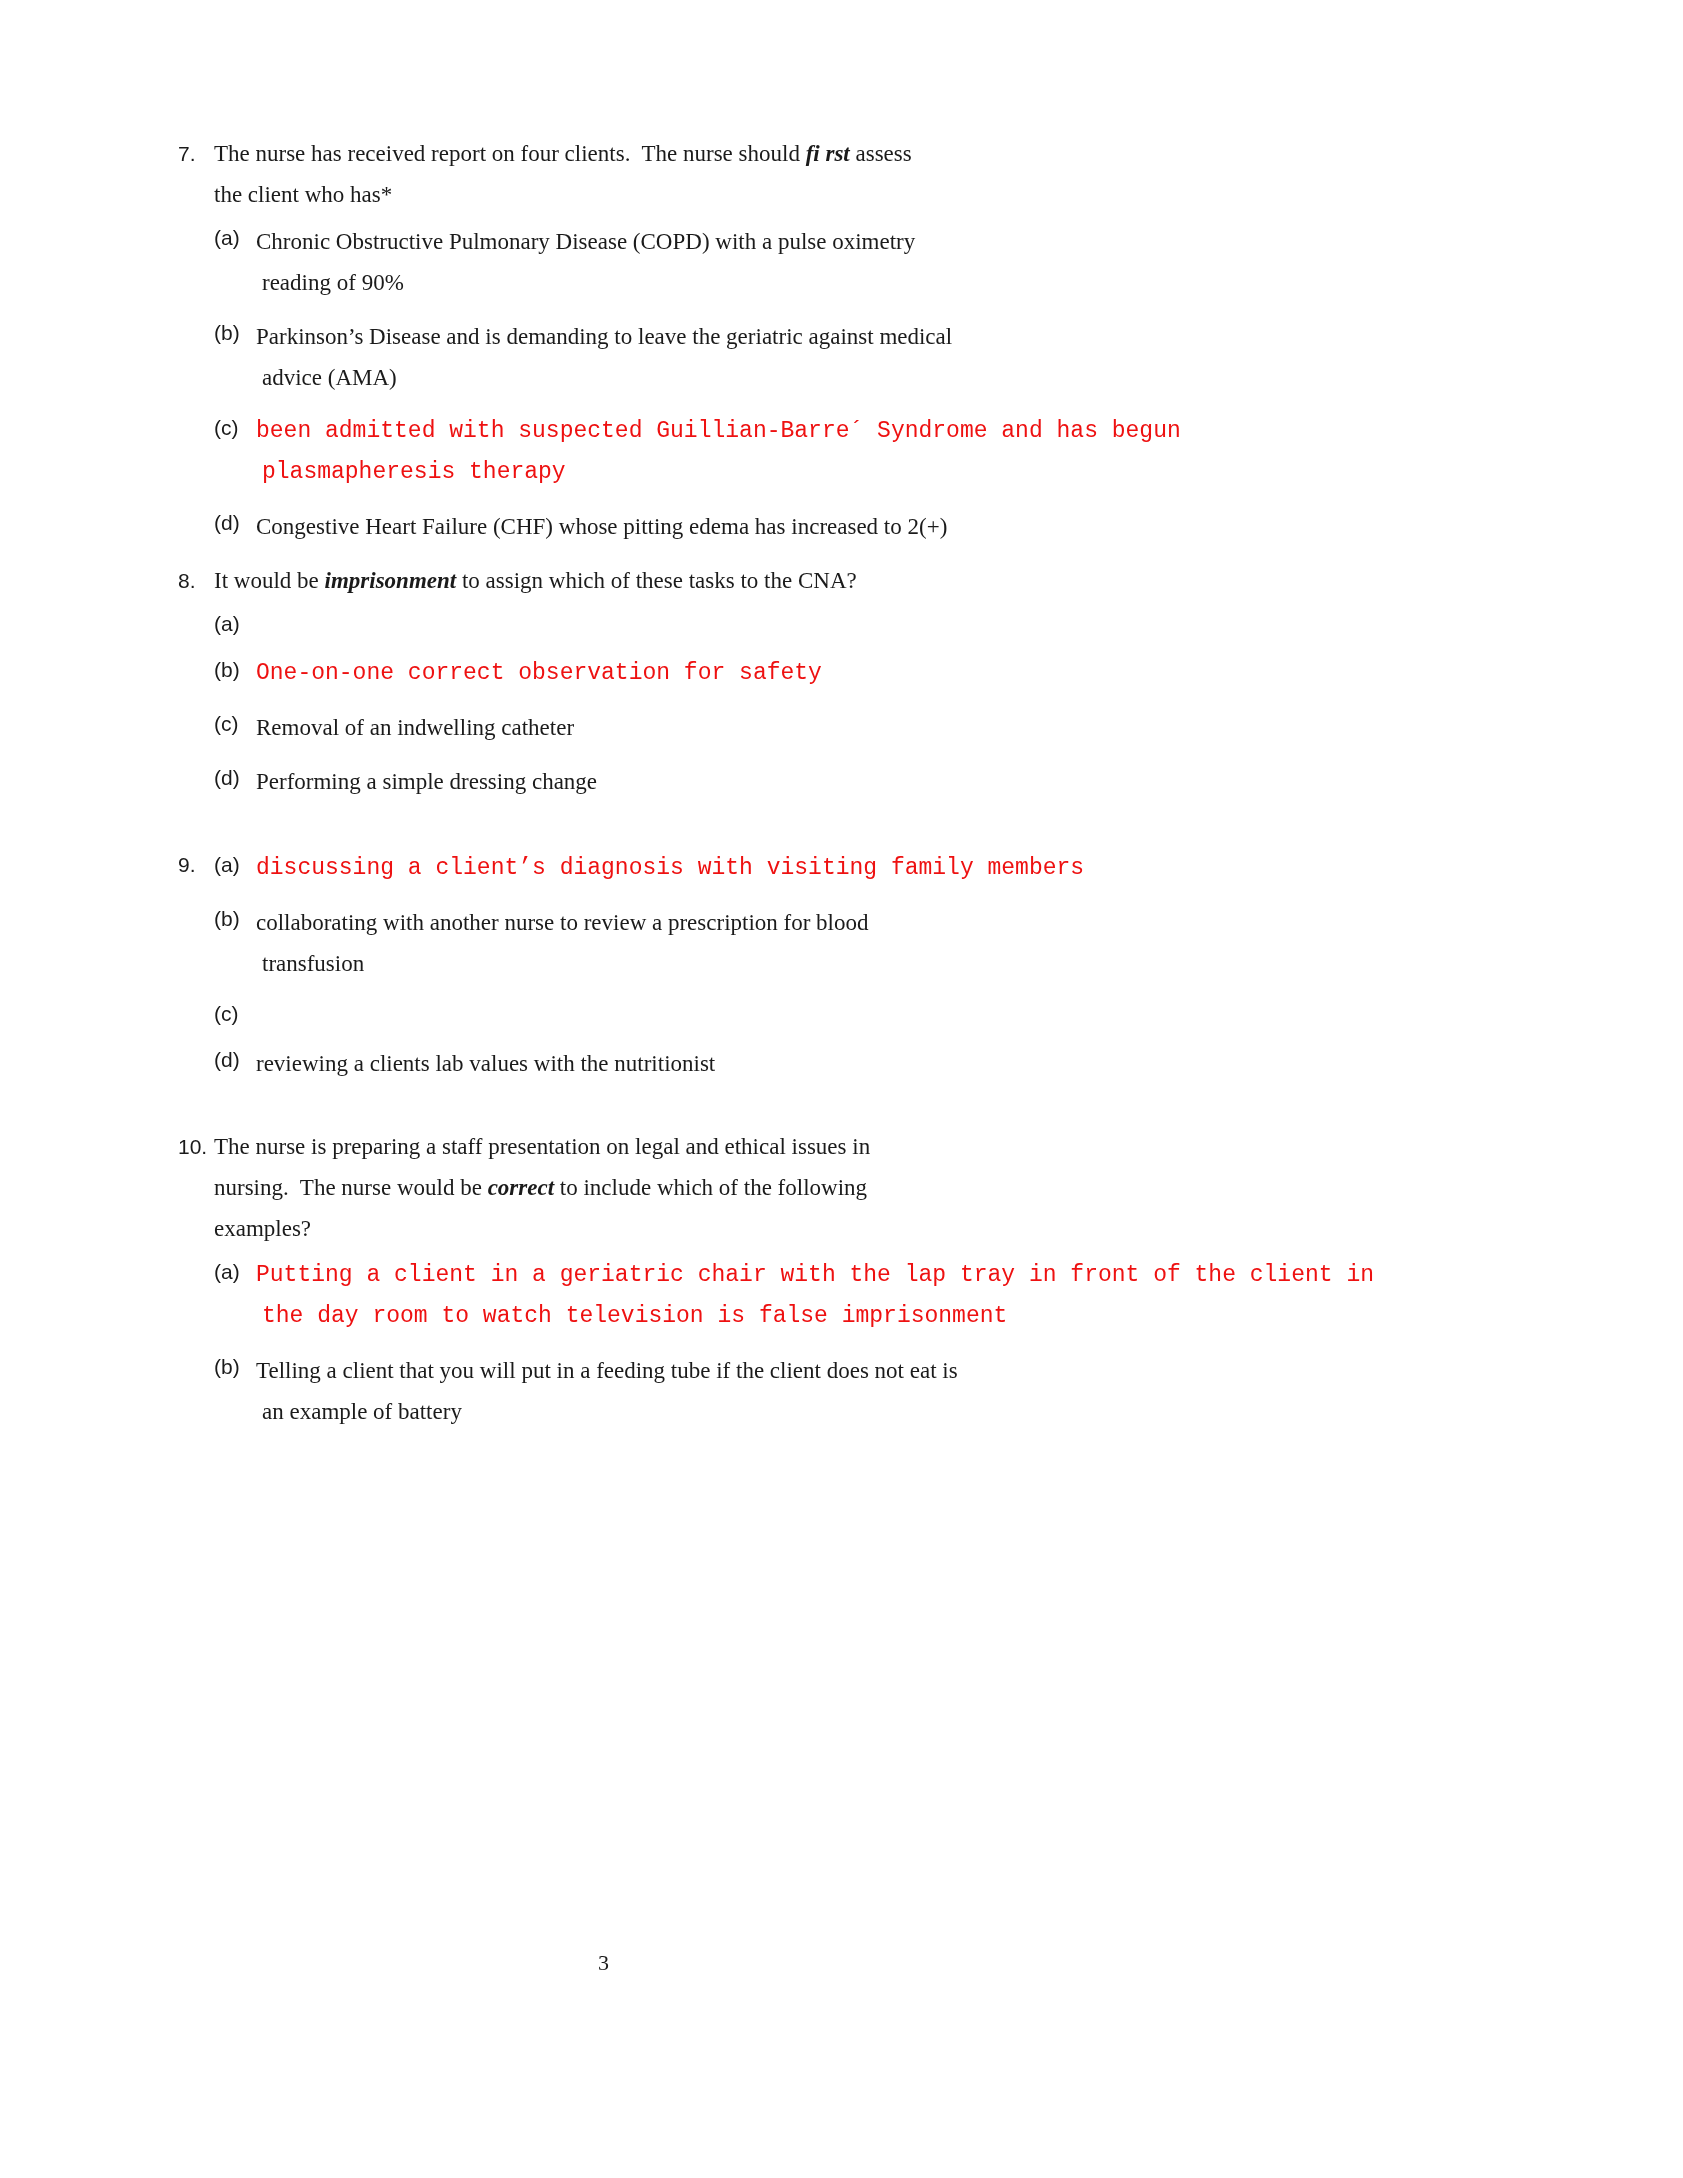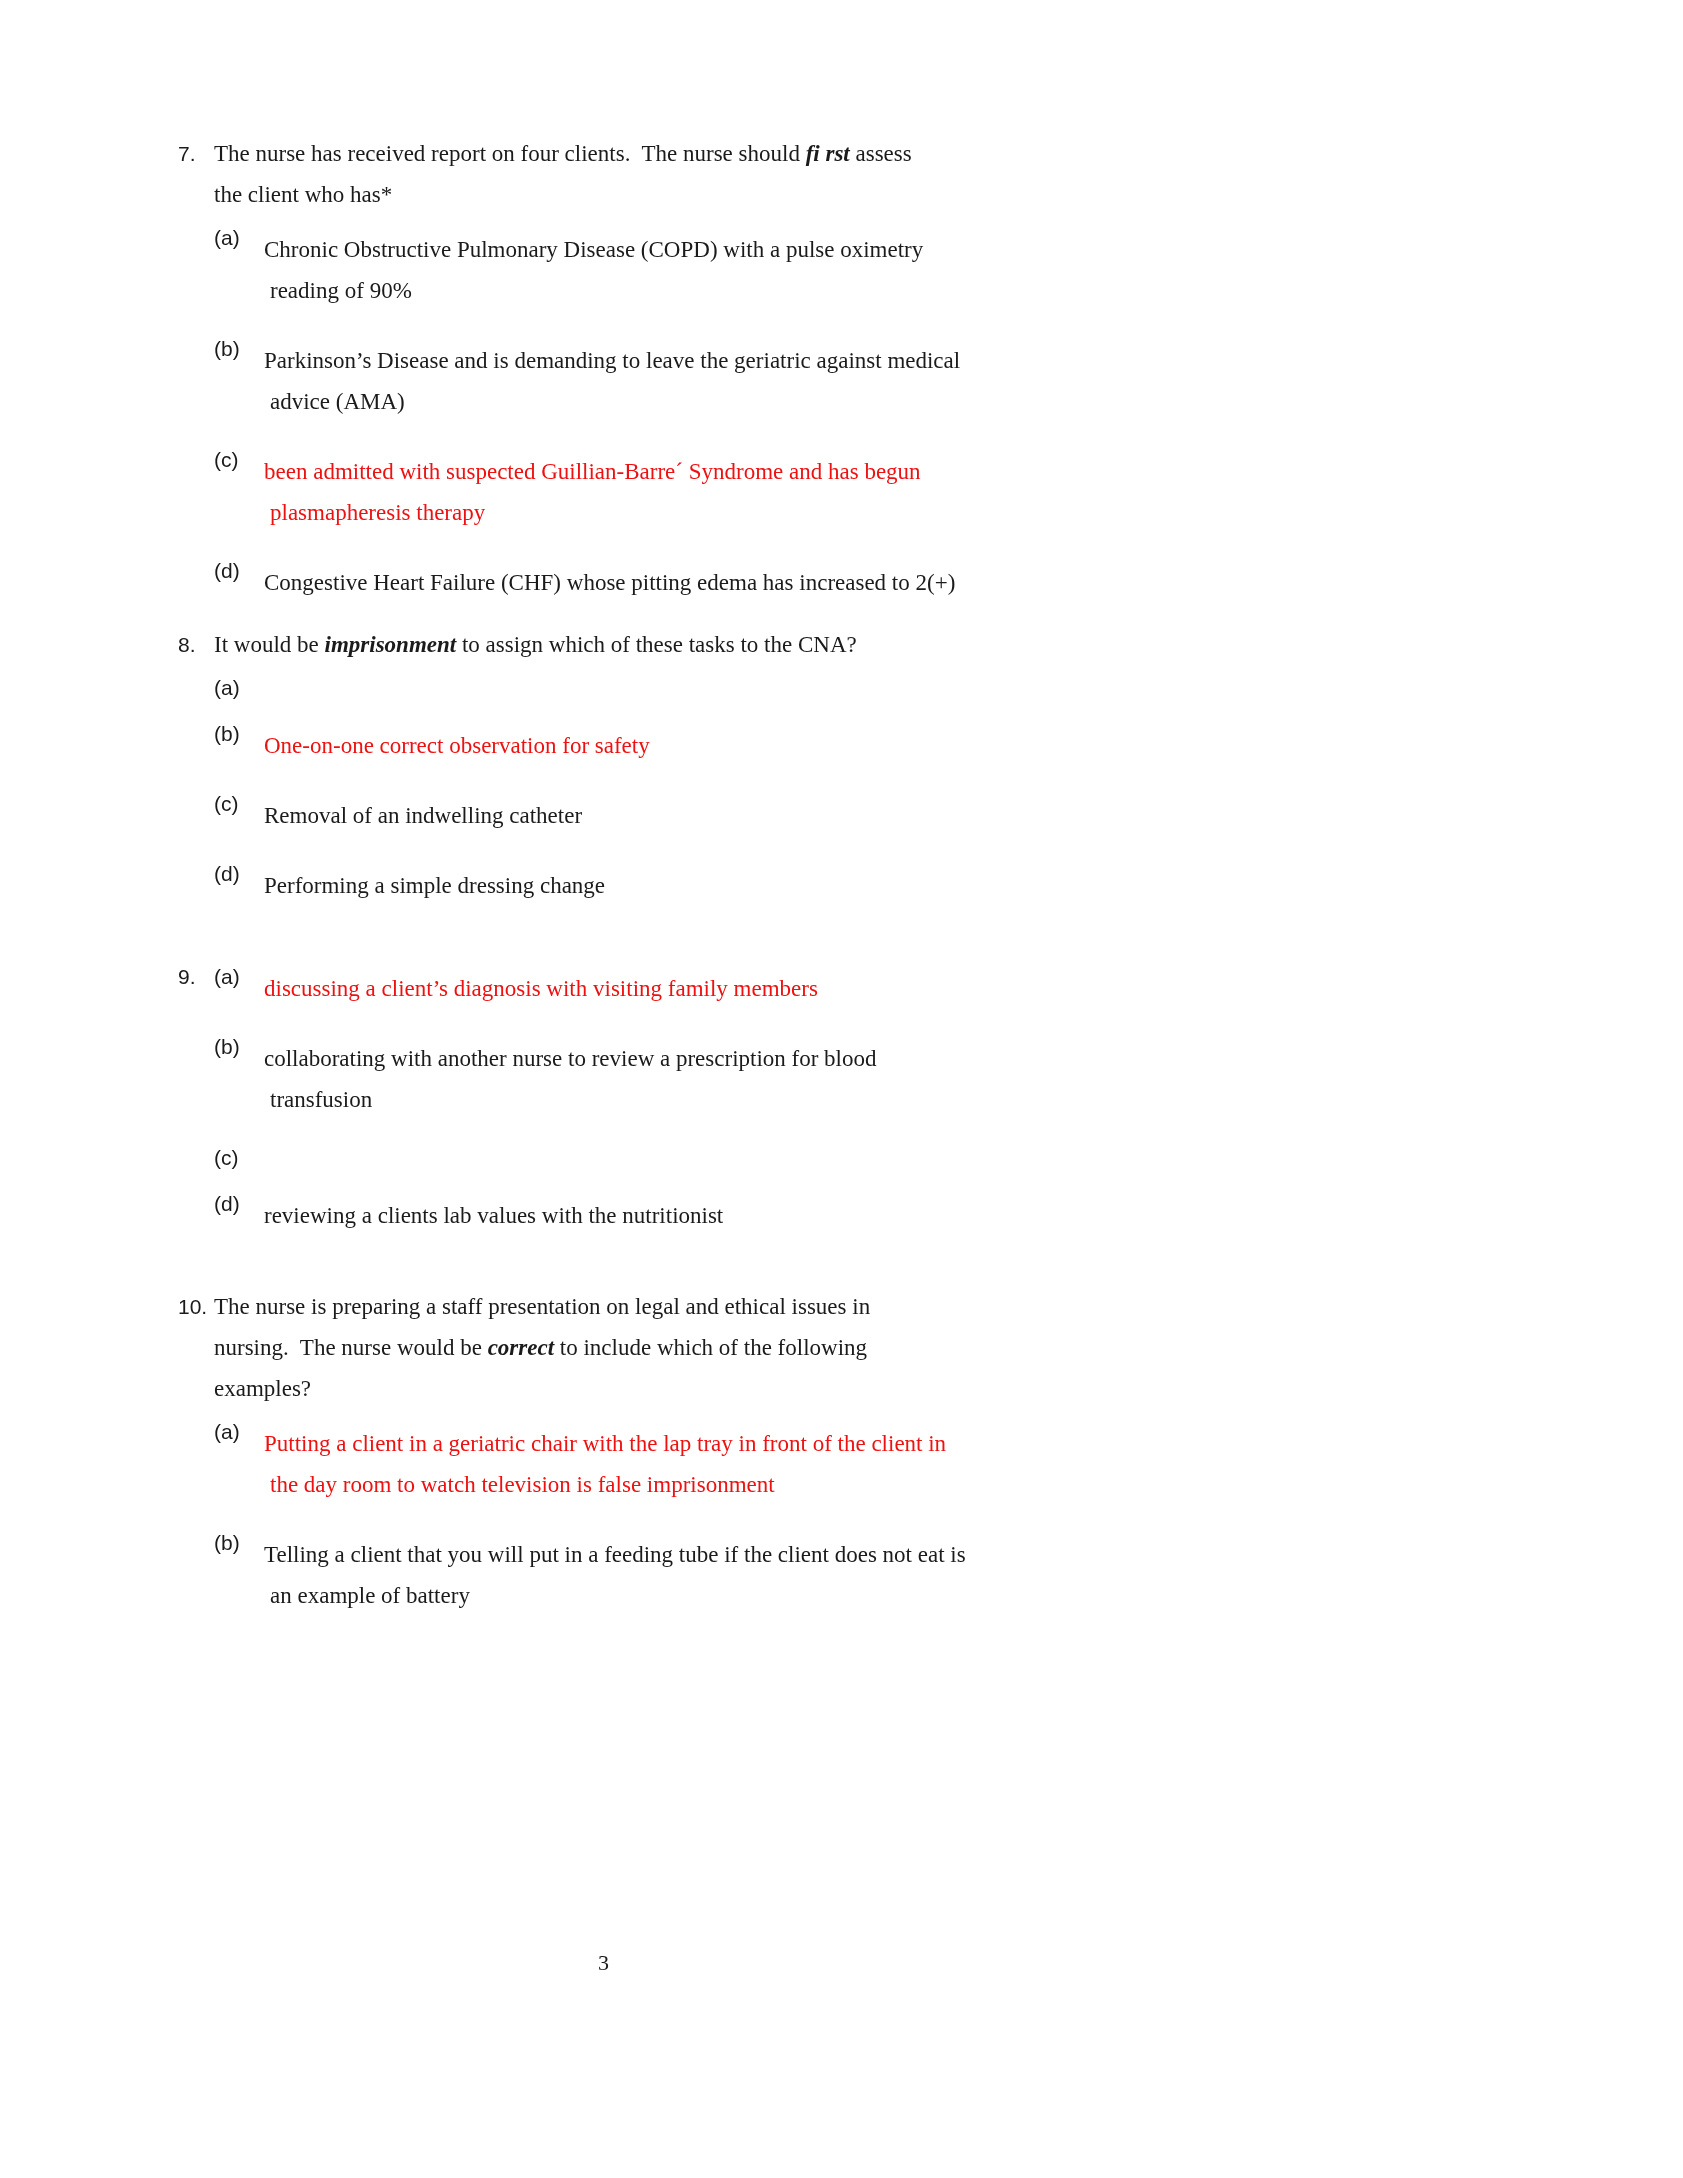--- a/index.html
+++ b/index.html
@@ -28,22 +28,22 @@
   }
   .q-body{flex:1;min-width:0;}
   .q-stem{margin:0 0 2px 0;white-space:pre;}
   .options{margin:0;}
   .option{display:flex;margin-bottom:5px;}
   .opt-letter{
     flex:0 0 38px;
     font-family:"Liberation Sans",sans-serif;
     font-size:21px;
   }
-  .opt-text{margin:12px;white-space:pre;padding-left:6px;text-indent:-6px;}
-  .opt-text.red{color:var(--red);}
+  .opt-text{margin:4px;white-space:pre;padding-left:6px;text-indent:-6px;}
+  .opt-text.red{color:var(--red);font-family:Liberation Mono, monospace;}
   .bi{font-weight:700;font-style:italic;text-align:right;}
   .page-number{
     position:absolute;left:598px;top:1942px;
     font-size:22px;line-height:41px;
   }
 </style>
 </head>
 <body>
 
 <div class="page">

